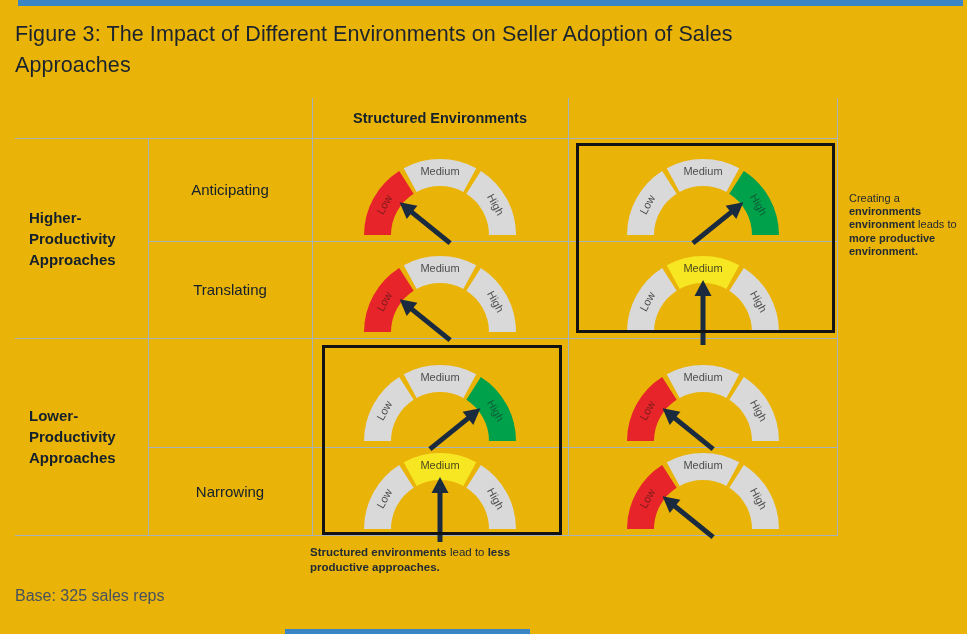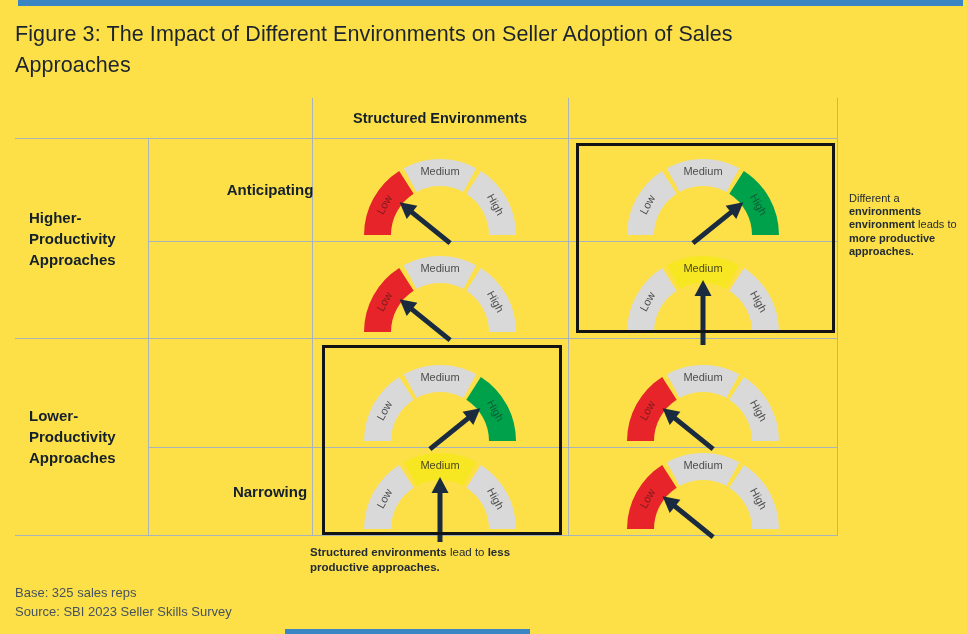--- a/index.html
+++ b/index.html
@@ -1,38 +1,38 @@
 <!DOCTYPE html>
 <html><head>
 <meta charset="utf-8">
 <style>
   html,body{margin:0;padding:0;background:#ffffff;}
-  .canvas{position:relative;width:967px;height:634px;background:#fde047;overflow:hidden;
+  .canvas{position:relative;width:967px;height:634px;background:#eab308;overflow:hidden;
           font-family:"Liberation Sans",sans-serif;color:#1b242e;}
   .bar-top{position:absolute;left:18px;top:0;width:945px;height:6px;background:#3a86c4;}
   .bar-bottom{position:absolute;left:285px;top:629px;width:245px;height:5px;background:#3a86c4;}
   .title{position:absolute;left:15px;top:19px;width:750px;font-size:21.5px;line-height:1.42;
          font-weight:500;color:#1b242e;letter-spacing:.1px;}
   .gridline{position:absolute;background:#a9b3bc;}
   .hline{height:1px;} .vline{width:1px;}
   .header-cell{position:absolute;height:40px;top:98px;display:flex;align-items:center;justify-content:center;
                font-weight:bold;font-size:14.5px;color:#14202c;}
   .group-cell{position:absolute;left:15px;width:133px;display:flex;align-items:center;box-sizing:border-box;
               padding-left:14px;font-weight:bold;font-size:15px;line-height:1.4;color:#14202c;}
   .approach-cell{position:absolute;left:148px;width:164px;display:flex;align-items:center;justify-content:center;
-                 font-weight:bold;font-size:15px;color:#14202c;padding-left:40px;}
+                 font-weight:normal;font-size:15px;color:#14202c;}
   .gauge-cell{position:absolute;display:flex;align-items:flex-end;justify-content:center;}
   .gauge-cell svg{margin-bottom:-8px;}
   .gauge-cell text{font-family:"Liberation Sans",sans-serif;}
   .col-structured{left:312px;width:256px;}
   .col-discretionary{left:568px;width:269px;}
   .highlight-box{position:absolute;border:3.5px solid #131313;box-sizing:border-box;pointer-events:none;background:transparent;}
   .note-right{position:absolute;left:849px;top:192px;width:118px;font-size:11px;line-height:1.2;color:#232b33;}
   .note-bottom{position:absolute;left:310px;top:545px;width:256px;text-align:left;font-size:11.5px;line-height:1.3;color:#232b33;}
-  .footer{position:absolute;left:15px;top:584px;font-size:13px;line-height:1.45;color:#46525e;}
+  .footer{position:absolute;left:15px;top:584px;font-size:16px;line-height:1.45;color:#46525e;}
 </style>
 </head>
 <body>
 
 <div class="canvas">
 
   <div class="bar-top"></div>
 
   <div class="title">Figure 3: The Impact of Different Environments on Seller Adoption of Sales Approaches</div>
 
@@ -45,20 +45,21 @@
   <div class="gridline vline" style="left:312px;top:98px;height:437px;"></div>
   <div class="gridline vline" style="left:568px;top:98px;height:437px;"></div>
   <div class="gridline vline" style="left:837px;top:98px;height:437px;"></div>
 
   <div class="header-cell col-structured">Structured Environments</div>
 
   <div class="group-cell" style="top:338px;height:197px;">Lower-Productivity Approaches</div>
   <div class="group-cell" style="top:138px;height:200px;">Higher-Productivity Approaches</div>
 
   <div class="approach-cell" style="top:138px;height:103px;">Anticipating</div>
+  <div class="approach-cell" style="top:241px;height:97px;">Translating</div>
   <div class="approach-cell" style="top:447px;height:88px;">Narrowing</div>
 
   <div class="gauge-cell col-structured" style="top:138px;height:103px;">
       <svg width="180" height="100" viewBox="0 0 180 100">
         <path d="M14.00 86.00 A76 76 0 0 1 49.17 21.90 L63.67 44.67 A49 49 0 0 0 41.00 86.00 Z" fill="#e62429"></path>
         <text x="35.20" y="55.94" font-size="11" text-anchor="middle" dominant-baseline="middle" fill="#7c1b1d" transform="rotate(-61.3 35.20 55.94)">Low</text>
         <path d="M53.74 19.21 A76 76 0 0 1 126.26 19.21 L113.38 42.94 A49 49 0 0 0 66.62 42.94 Z" fill="#d9d9d9"></path>
         <text x="90.00" y="23.50" font-size="11" text-anchor="middle" dominant-baseline="middle" fill="#4d4d4d" transform="rotate(0.0 90.00 23.50)">Medium</text>
         <path d="M130.83 21.90 A76 76 0 0 1 166.00 86.00 L139.00 86.00 A49 49 0 0 0 116.33 44.67 Z" fill="#d9d9d9"></path>
         <text x="144.80" y="55.94" font-size="11" text-anchor="middle" dominant-baseline="middle" fill="#4d4d4d" transform="rotate(61.3 144.80 55.94)">High</text>
@@ -147,23 +148,22 @@
         <path d="M130.83 21.90 A76 76 0 0 1 166.00 86.00 L139.00 86.00 A49 49 0 0 0 116.33 44.67 Z" fill="#d9d9d9"></path>
         <text x="144.80" y="55.94" font-size="11" text-anchor="middle" dominant-baseline="middle" fill="#4d4d4d" transform="rotate(61.3 144.80 55.94)">High</text>
         <line x1="100.10289749894062" y1="94.1811650836479" x2="58.91416154172117" y2="60.82718435800649" stroke="#1a2a3f" stroke-width="5"></line>
         <polygon fill="#1a2a3f" points="49.6,53.3 67.4,56.7 56.7,70.0"></polygon>
       </svg>
     </div>
 
   <div class="highlight-box" style="left:576px;top:143px;width:259px;height:190px;"></div>
   <div class="highlight-box" style="left:322px;top:345px;width:240px;height:190px;"></div>
 
-  <div class="note-right"><span>Different a </span><strong>environments environment</strong><span> leads to </span><strong>more productive approaches.</strong></div>
+  <div class="note-right"><span>Creating a </span><strong>environments environment</strong><span> leads to </span><strong>more productive environment.</strong></div>
 
   <div class="note-bottom"><strong>Structured environments</strong><span> lead to </span><strong>less productive approaches.</strong></div>
 
   <div class="footer">
     <div>Base: 325 sales reps</div>
-    <div>Source: SBI 2023 Seller Skills Survey</div>
   </div>
 
   <div class="bar-bottom"></div>
 </div>
 
 </body></html>

